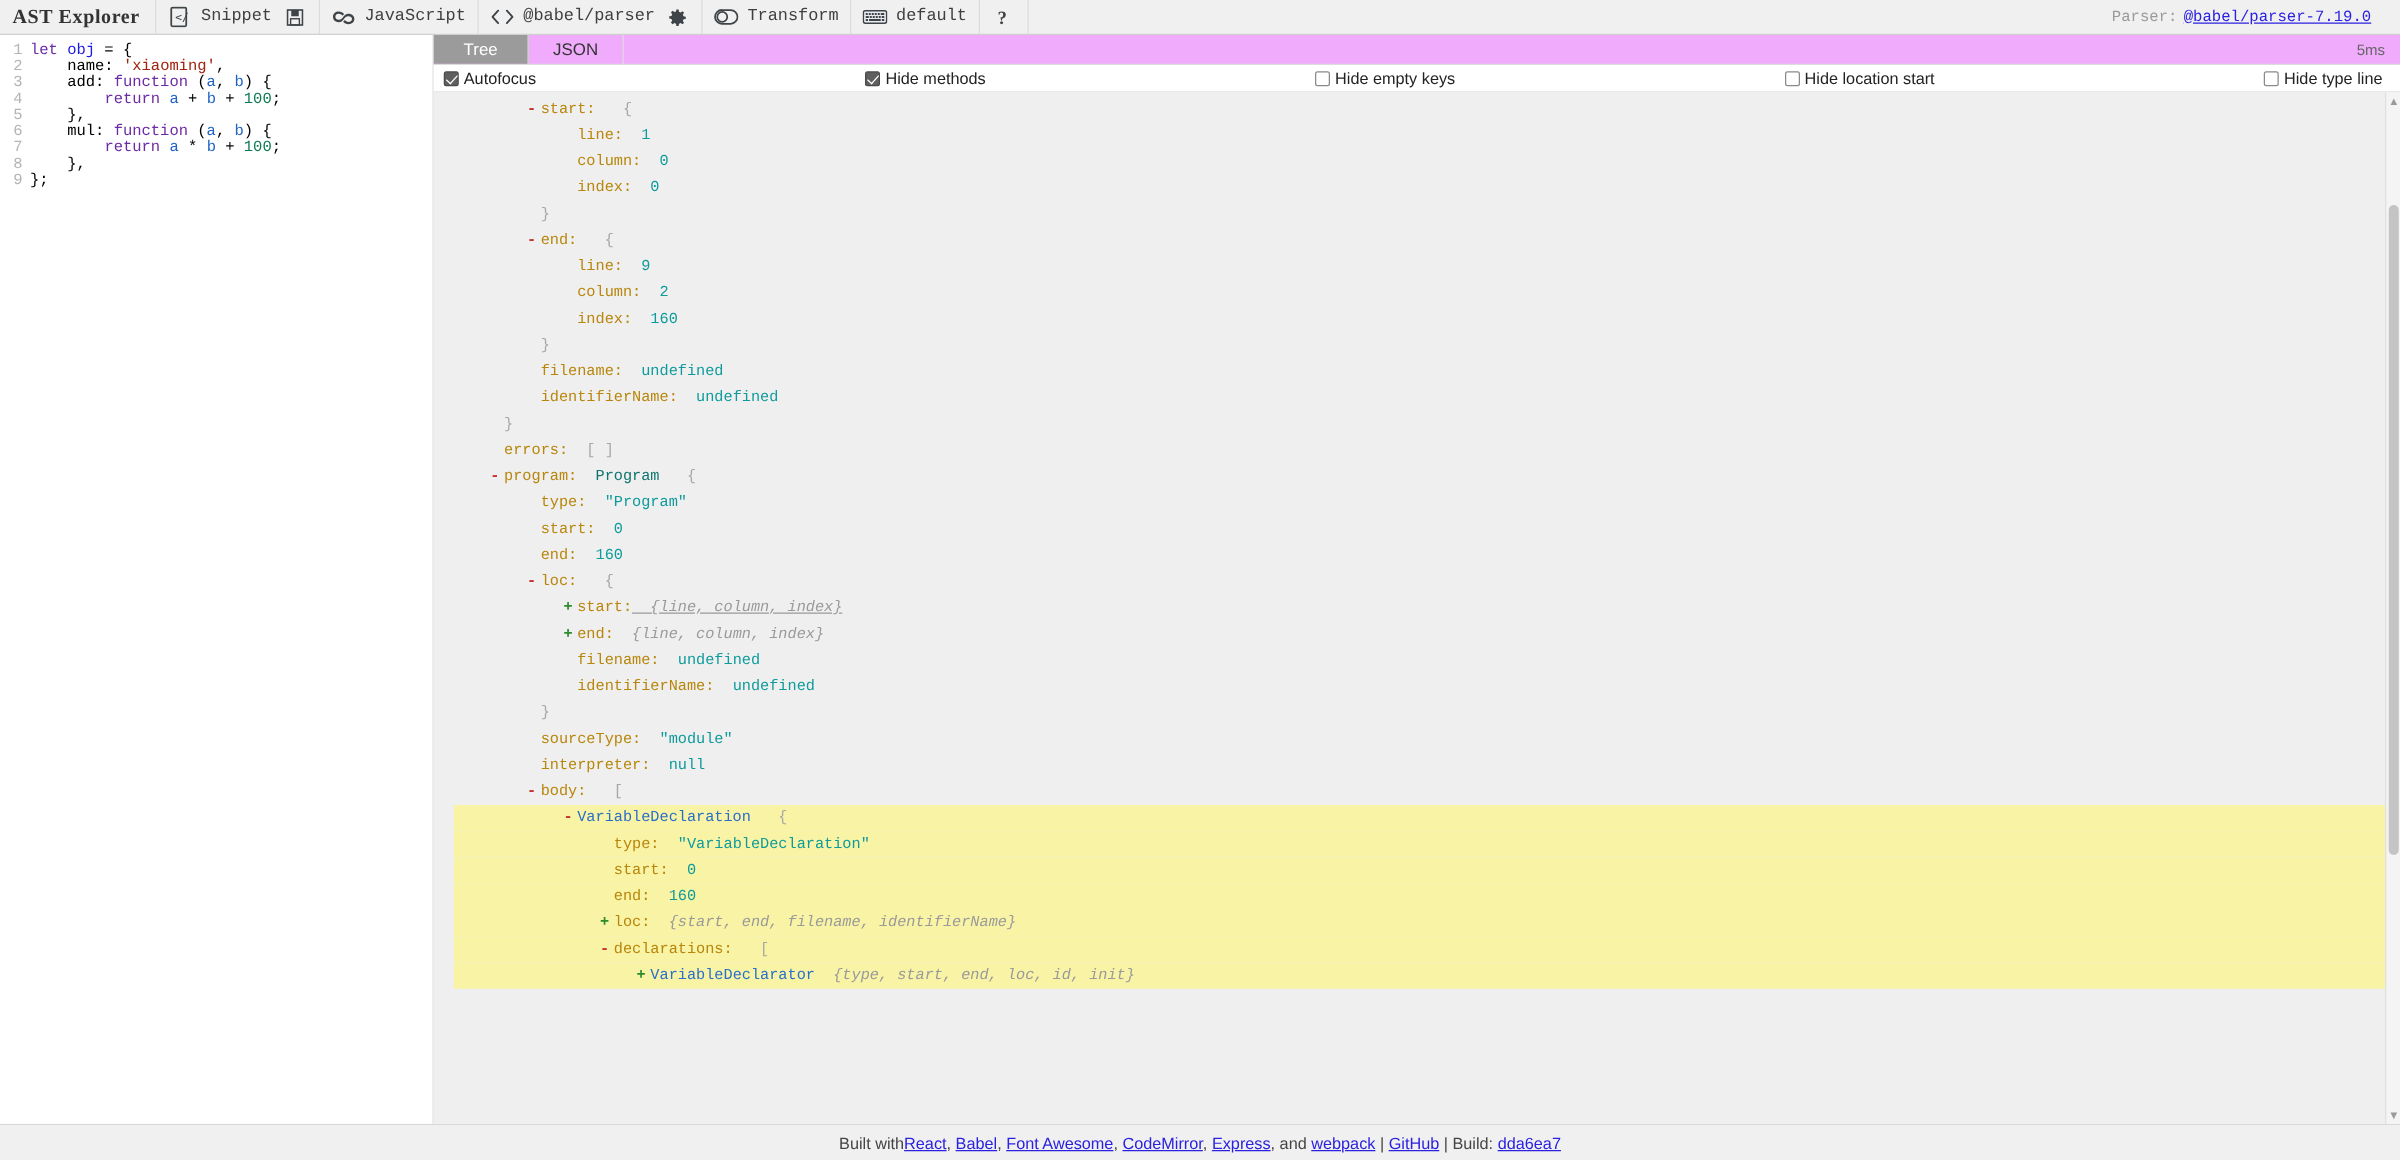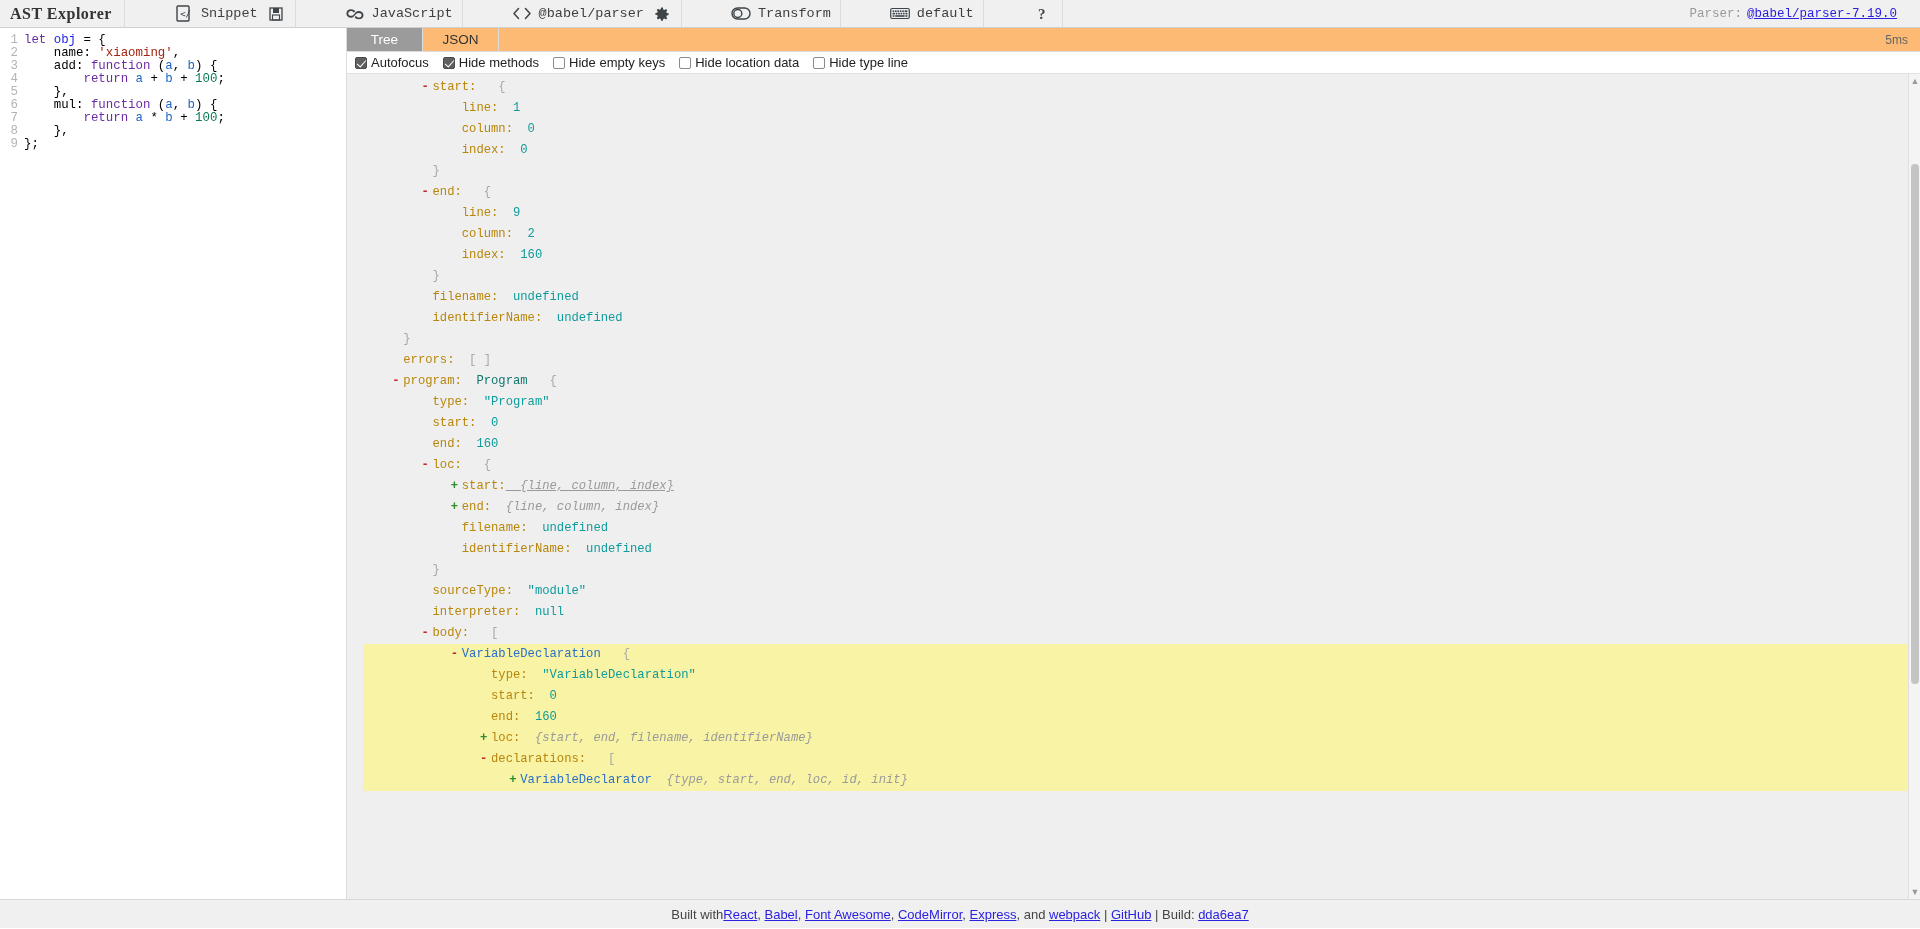--- a/index.html
+++ b/index.html
@@ -15,21 +15,20 @@
   #toolbar {
     height: 28px;
     background: #f0f0f0;
     border-bottom: 1px solid #d0d0d0;
     display: flex;
     align-items: stretch;
     font-family: "Liberation Mono", monospace;
     font-size: 13.5px;
     color: #3f3f3f;
     position: relative;
-    gap: 40px;
   }
   .tb-group {
     display: flex;
     align-items: center;
     padding: 0 9px;
     border-right: 1px solid #dcdcdc;
     height: 100%;
     white-space: nowrap;
     cursor: pointer;
   }
@@ -110,21 +109,21 @@
   #ast-pane {
     flex: 1 1 auto;
     display: flex;
     flex-direction: column;
     background: #efefef;
     position: relative;
     min-width: 0;
   }
   #tabbar {
     height: 24px;
-    background: #fdba74;
+    background: #f0abfc;
     display: flex;
     align-items: stretch;
     border-bottom: 1px solid #dcdcdc;
     position: relative;
   }
   .tab {
     width: 76px;
     display: flex; align-items: center; justify-content: center;
     font-family: "Liberation Sans", sans-serif;
     font-size: 13.5px;
@@ -140,20 +139,21 @@
     font-size: 12px; color: #666;
   }
   #optbar {
     height: 22px;
     background: #fff;
     display: flex;
     align-items: center;
     padding-left: 8px;
     gap: 0px;
     border-bottom: 1px solid #e2e2e2;
+    justify-content: space-between;
   }
   .optitem {
     display: flex; align-items: center;
     font-family: "Liberation Sans", sans-serif;
     font-size: 13px;
     color: #222;
     margin-right: 14px;
     cursor: pointer;
     white-space: nowrap;
   }
@@ -374,21 +374,21 @@
         <label class="optitem">
           <span class="cbx checked"></span>
           <span>Hide methods</span>
         </label>
         <label class="optitem">
           <span class="cbx"></span>
           <span>Hide empty keys</span>
         </label>
         <label class="optitem">
           <span class="cbx"></span>
-          <span>Hide location data</span>
+          <span>Hide location start</span>
         </label>
         <label class="optitem">
           <span class="cbx"></span>
           <span>Hide type line</span>
         </label>
       </div>
 
     <div id="tree-scroll">
       <div id="tree"><div class="trow"><span class="ind">        </span><span class="tgl minus">-</span><span class="key">start:</span><span class="brk">   {</span></div><div class="trow"><span class="ind">            </span><span class="tgl"> </span><span class="key">line:</span><span class="val">  1</span></div><div class="trow"><span class="ind">            </span><span class="tgl"> </span><span class="key">column:</span><span class="val">  0</span></div><div class="trow"><span class="ind">            </span><span class="tgl"> </span><span class="key">index:</span><span class="val">  0</span></div><div class="trow"><span class="ind">        </span><span class="tgl"> </span><span class="brk">}</span></div><div class="trow"><span class="ind">        </span><span class="tgl minus">-</span><span class="key">end:</span><span class="brk">   {</span></div><div class="trow"><span class="ind">            </span><span class="tgl"> </span><span class="key">line:</span><span class="val">  9</span></div><div class="trow"><span class="ind">            </span><span class="tgl"> </span><span class="key">column:</span><span class="val">  2</span></div><div class="trow"><span class="ind">            </span><span class="tgl"> </span><span class="key">index:</span><span class="val">  160</span></div><div class="trow"><span class="ind">        </span><span class="tgl"> </span><span class="brk">}</span></div><div class="trow"><span class="ind">        </span><span class="tgl"> </span><span class="key">filename:</span><span class="val">  undefined</span></div><div class="trow"><span class="ind">        </span><span class="tgl"> </span><span class="key">identifierName:</span><span class="val">  undefined</span></div><div class="trow"><span class="ind">    </span><span class="tgl"> </span><span class="brk">}</span></div><div class="trow"><span class="ind">    </span><span class="tgl"> </span><span class="key">errors:</span><span class="brk">  [ ]</span></div><div class="trow"><span class="ind">    </span><span class="tgl minus">-</span><span class="key">program:</span><span class="ntype">  Program</span><span class="brk">   {</span></div><div class="trow"><span class="ind">        </span><span class="tgl"> </span><span class="key">type:</span><span class="val">  "Program"</span></div><div class="trow"><span class="ind">        </span><span class="tgl"> </span><span class="key">start:</span><span class="val">  0</span></div><div class="trow"><span class="ind">        </span><span class="tgl"> </span><span class="key">end:</span><span class="val">  160</span></div><div class="trow"><span class="ind">        </span><span class="tgl minus">-</span><span class="key">loc:</span><span class="brk">   {</span></div><div class="trow"><span class="ind">            </span><span class="tgl plus">+</span><span class="key">start:</span><span class="prev u">  {line, column, index}</span></div><div class="trow"><span class="ind">            </span><span class="tgl plus">+</span><span class="key">end:</span><span class="prev">  {line, column, index}</span></div><div class="trow"><span class="ind">            </span><span class="tgl"> </span><span class="key">filename:</span><span class="val">  undefined</span></div><div class="trow"><span class="ind">            </span><span class="tgl"> </span><span class="key">identifierName:</span><span class="val">  undefined</span></div><div class="trow"><span class="ind">        </span><span class="tgl"> </span><span class="brk">}</span></div><div class="trow"><span class="ind">        </span><span class="tgl"> </span><span class="key">sourceType:</span><span class="val">  "module"</span></div><div class="trow"><span class="ind">        </span><span class="tgl"> </span><span class="key">interpreter:</span><span class="val">  null</span></div><div class="trow"><span class="ind">        </span><span class="tgl minus">-</span><span class="key">body:</span><span class="brk">   [</span></div><div class="trow hl"><span class="ind">            </span><span class="tgl minus">-</span><span class="nodename">VariableDeclaration</span><span class="brk">   {</span></div><div class="trow hl"><span class="ind">                </span><span class="tgl"> </span><span class="key">type:</span><span class="val">  "VariableDeclaration"</span></div><div class="trow hl"><span class="ind">                </span><span class="tgl"> </span><span class="key">start:</span><span class="val">  0</span></div><div class="trow hl"><span class="ind">                </span><span class="tgl"> </span><span class="key">end:</span><span class="val">  160</span></div><div class="trow hl"><span class="ind">                </span><span class="tgl plus">+</span><span class="key">loc:</span><span class="prev">  {start, end, filename, identifierName}</span></div><div class="trow hl"><span class="ind">                </span><span class="tgl minus">-</span><span class="key">declarations:</span><span class="brk">   [</span></div><div class="trow hl"><span class="ind">                    </span><span class="tgl plus">+</span><span class="nodename">VariableDeclarator</span><span class="prev">  {type, start, end, loc, id, init}</span></div></div>
     </div>

